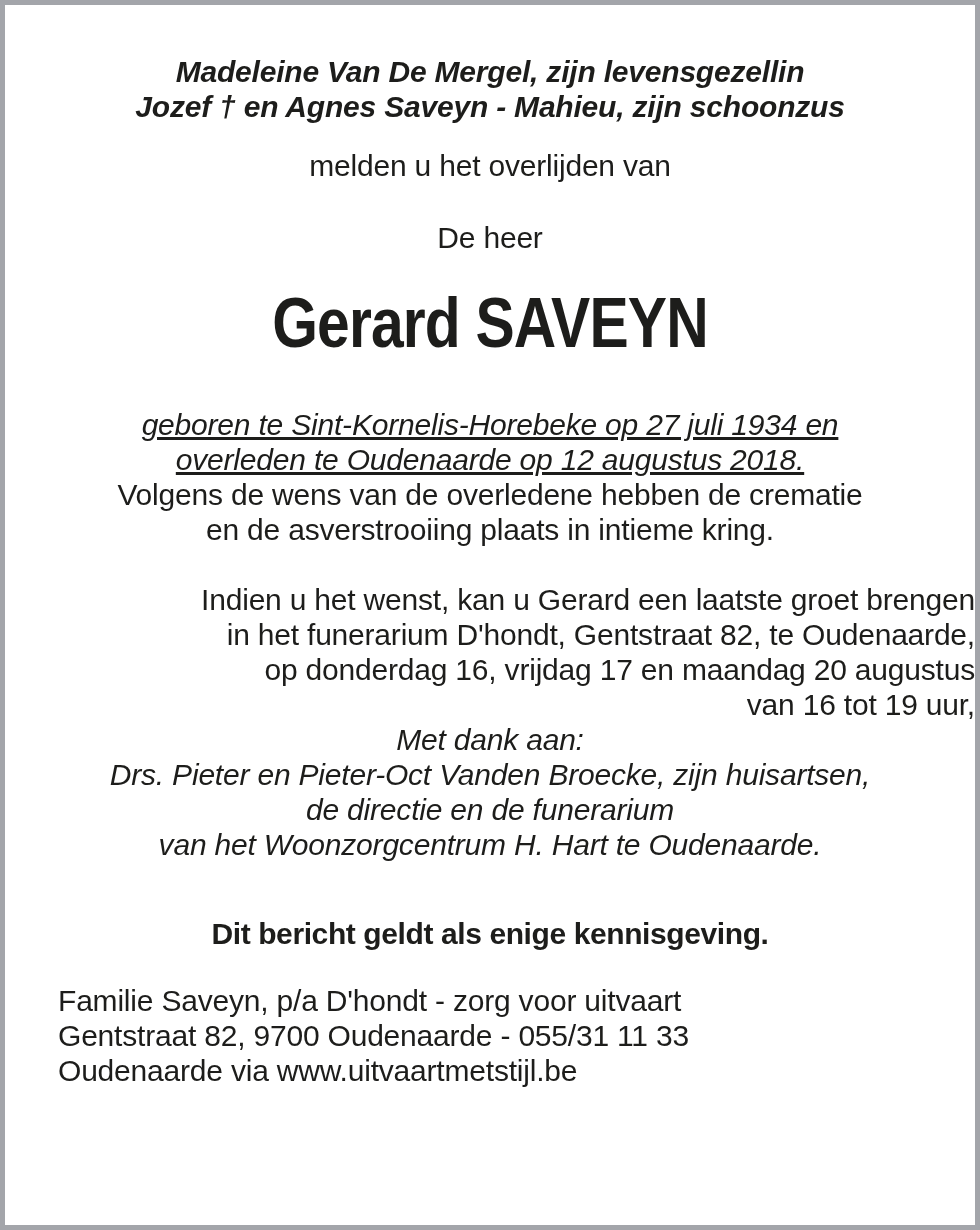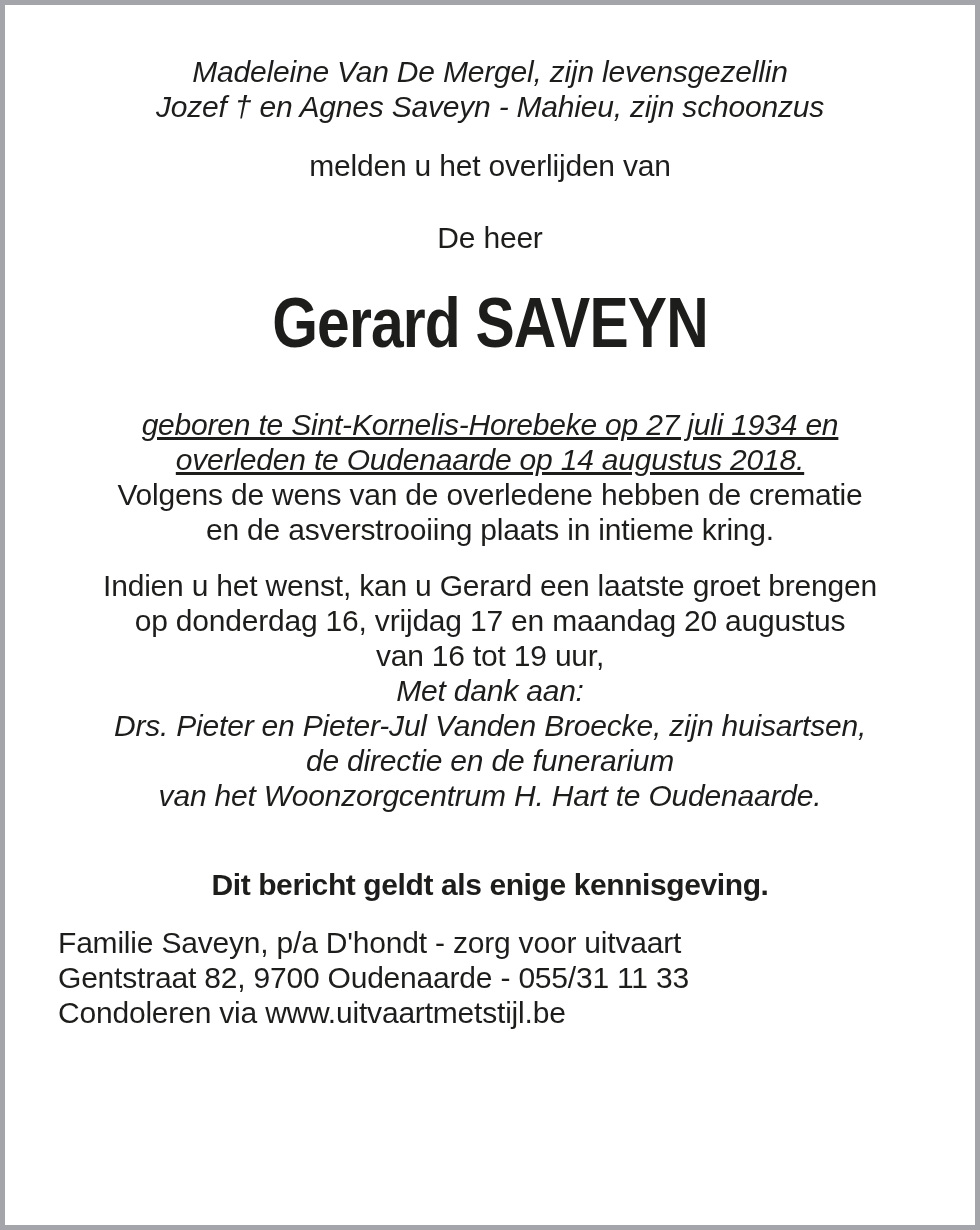--- a/index.html
+++ b/index.html
@@ -19,30 +19,30 @@
     overflow: hidden;
   }
   .block {
     text-align: center;
     font-size: 30px;
     line-height: 35px;
     letter-spacing: -0.2px;
   }
   .line { white-space: nowrap; }
   .italic { font-style: italic; }
-  .m-relatives { margin-top: 49px; }
+  .m-relatives { margin-top: 49px; font-weight: bold; }
   .m-announce  { margin-top: 24px; text-align: center; }
   .m-honorific { margin-top: 37px; }
   .m-name      { margin-top: 28px; }
   .m-dates     { margin-top: 44px; text-decoration: underline; }
   .m-cremation { }
-  .m-visits    { margin-top: 21px; }
+  .m-visits    { margin-top: 35px; text-align: right; }
   .m-thanks    { }
   .m-notice    { margin-top: 54px; }
-  .m-contact   { margin-top: 23px; }
+  .m-contact   { margin-top: 32px; }
   .name {
     font-weight: bold;
     font-size: 70px;
     line-height: 80px;
     letter-spacing: -1px;
     transform: scaleX(0.84);
     transform-origin: 50% 50%;
     white-space: nowrap;
   }
   .notice {
@@ -71,44 +71,45 @@
   <div class="block m-honorific">
     <div class="line">De heer</div>
   </div>
 
   <div class="block m-name">
     <div class="name">Gerard SAVEYN</div>
   </div>
 
   <div class="block italic m-dates">
     <div class="line">geboren te Sint-Kornelis-Horebeke op 27 juli 1934 en</div>
-    <div class="line">overleden te Oudenaarde op 14 augustus 2018.</div>
+    <div class="line">overleden te Oudenaarde op 12 augustus 2018.</div>
   </div>
 
   <div class="block m-cremation">
     <div class="line">Volgens de wens van de overledene hebben de crematie</div>
     <div class="line">en de asverstrooiing plaats in intieme kring.</div>
   </div>
 
   <div class="block m-visits">
     <div class="line">Indien u het wenst, kan u Gerard een laatste groet brengen</div>
+    <div class="line">in het funerarium D'hondt, Gentstraat 82, te Oudenaarde,</div>
     <div class="line">op donderdag 16, vrijdag 17 en maandag 20 augustus</div>
     <div class="line">van 16 tot 19 uur,</div>
   </div>
 
   <div class="block italic m-thanks">
     <div class="line">Met dank aan:</div>
-    <div class="line">Drs. Pieter en Pieter-Jul Vanden Broecke, zijn huisartsen,</div>
+    <div class="line">Drs. Pieter en Pieter-Oct Vanden Broecke, zijn huisartsen,</div>
     <div class="line">de directie en de funerarium</div>
     <div class="line">van het Woonzorgcentrum H. Hart te Oudenaarde.</div>
   </div>
 
   <div class="block notice m-notice">
     <div class="line">Dit bericht geldt als enige kennisgeving.</div>
   </div>
 
   <div class="block contact m-contact">
     <div class="line">Familie Saveyn, p/a D'hondt - zorg voor uitvaart</div>
     <div class="line">Gentstraat 82, 9700 Oudenaarde - 055/31 11 33</div>
-    <div class="line">Condoleren via www.uitvaartmetstijl.be</div>
+    <div class="line">Oudenaarde via www.uitvaartmetstijl.be</div>
   </div>
 
 </div>
 
 </body></html>

